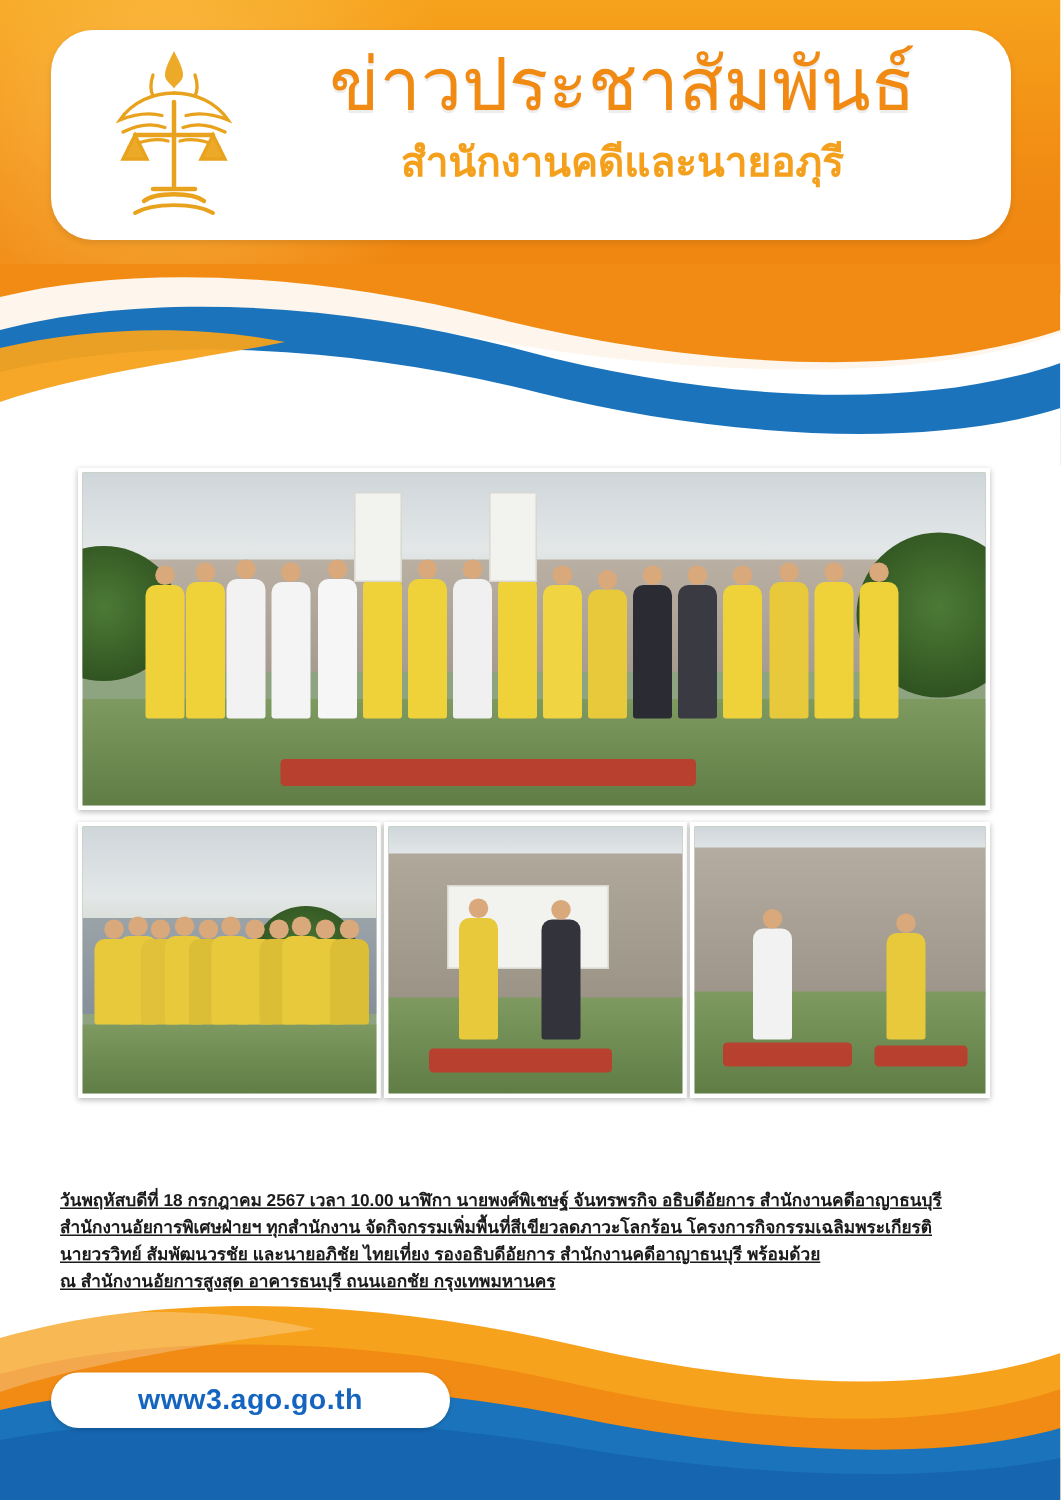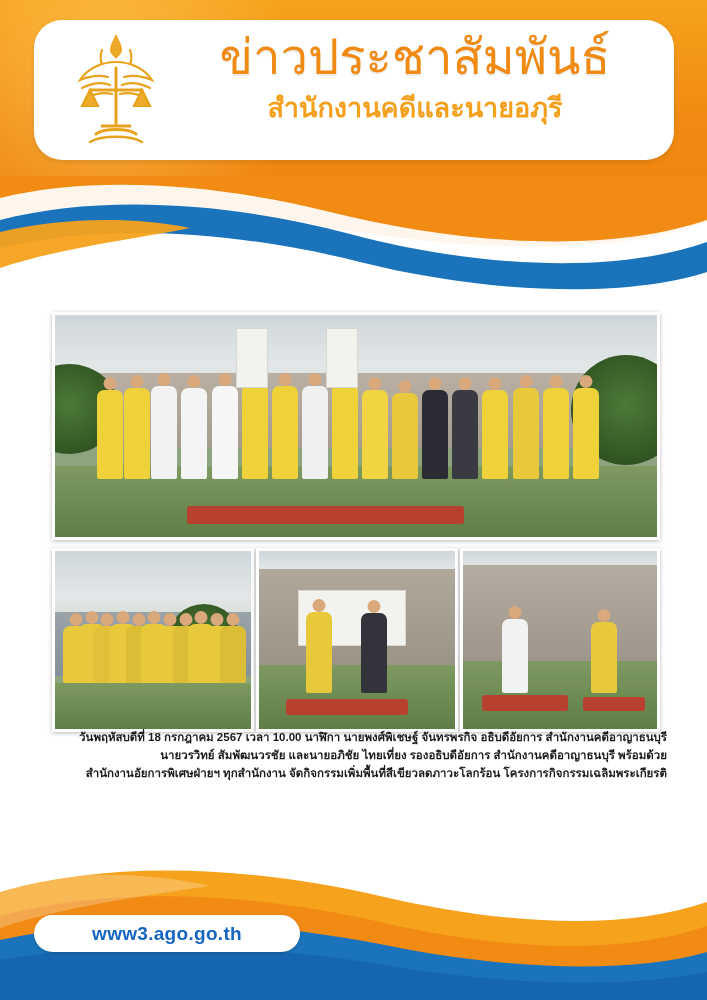--- a/index.html
+++ b/index.html
@@ -150,27 +150,28 @@
   }
   .banner-white {
     position: absolute;
     background: #f2f2ef;
     border: 1px solid #d8d8d0;
   }
 
   
   .caption {
     position: absolute;
-    left: 40px; top: 728px;
+    left: 40px; top: 792px;
     width: 627px;
-    text-align: right;
+    text-align: left;
     color: #1b1b1b;
     font-size: 11.5px;
     line-height: 18px;
     font-weight: bold;
+    text-decoration: underline;
   }
   .caption div { white-space: nowrap; }
 
   
   .wave-bottom {
     position: absolute;
     left: 0; bottom: 0;
     width: 707px; height: 160px;
   }
 
@@ -371,22 +372,23 @@
     <div class="person" style="left:20%;height:42%;background:#f2f2f2;bottom:20%;">
         <div class="head"></div>
       </div>
     <div class="person" style="left:66%;height:40%;background:#e8c93c;bottom:20%;">
         <div class="head"></div>
       </div>
   </div>
 
   <div class="caption">
     <div>วันพฤหัสบดีที่ 18 กรกฎาคม 2567 เวลา 10.00 นาฬิกา นายพงศ์พิเชษฐ์ จันทรพรกิจ อธิบดีอัยการ สำนักงานคดีอาญาธนบุรี</div>
+    <div>สำนักงานอัยการพิเศษฝ่ายฯ ทุกสำนักงาน จัดกิจกรรมเพิ่มพื้นที่สีเขียวลดภาวะโลกร้อน โครงการกิจกรรมเฉลิมพระเกียรติ</div>
     <div>นายวรวิทย์ สัมพัฒนวรชัย และนายอภิชัย ไทยเที่ยง รองอธิบดีอัยการ สำนักงานคดีอาญาธนบุรี พร้อมด้วย</div>
-    <div>สำนักงานอัยการพิเศษฝ่ายฯ ทุกสำนักงาน จัดกิจกรรมเพิ่มพื้นที่สีเขียวลดภาวะโลกร้อน โครงการกิจกรรมเฉลิมพระเกียรติ</div>
+    <div>ณ สำนักงานอัยการสูงสุด อาคารธนบุรี ถนนเอกชัย กรุงเทพมหานคร</div>
   </div>
 
   <svg class="wave-bottom" viewBox="0 0 707 160" preserveAspectRatio="none">
     <path d="M0,52 C110,20 250,26 380,56 C500,84 620,92 707,62 L707,160 L0,160 Z" fill="#f6a21c"></path>
     <path d="M0,76 C110,46 250,52 380,82 C500,110 620,116 707,86 L707,160 L0,160 Z" fill="#f18b13"></path>
     <path d="M0,100 C120,74 260,80 390,106 C510,130 630,134 707,112 L707,160 L0,160 Z" fill="#1b74bb"></path>
     <path d="M0,120 C120,98 260,104 390,126 C510,146 630,148 707,132 L707,160 L0,160 Z" fill="#1565b0"></path>
     <path d="M0,46 C70,30 150,32 210,46 C140,56 60,68 0,88 Z" fill="#ffffff" opacity="0.25"></path>
   </svg>
 

